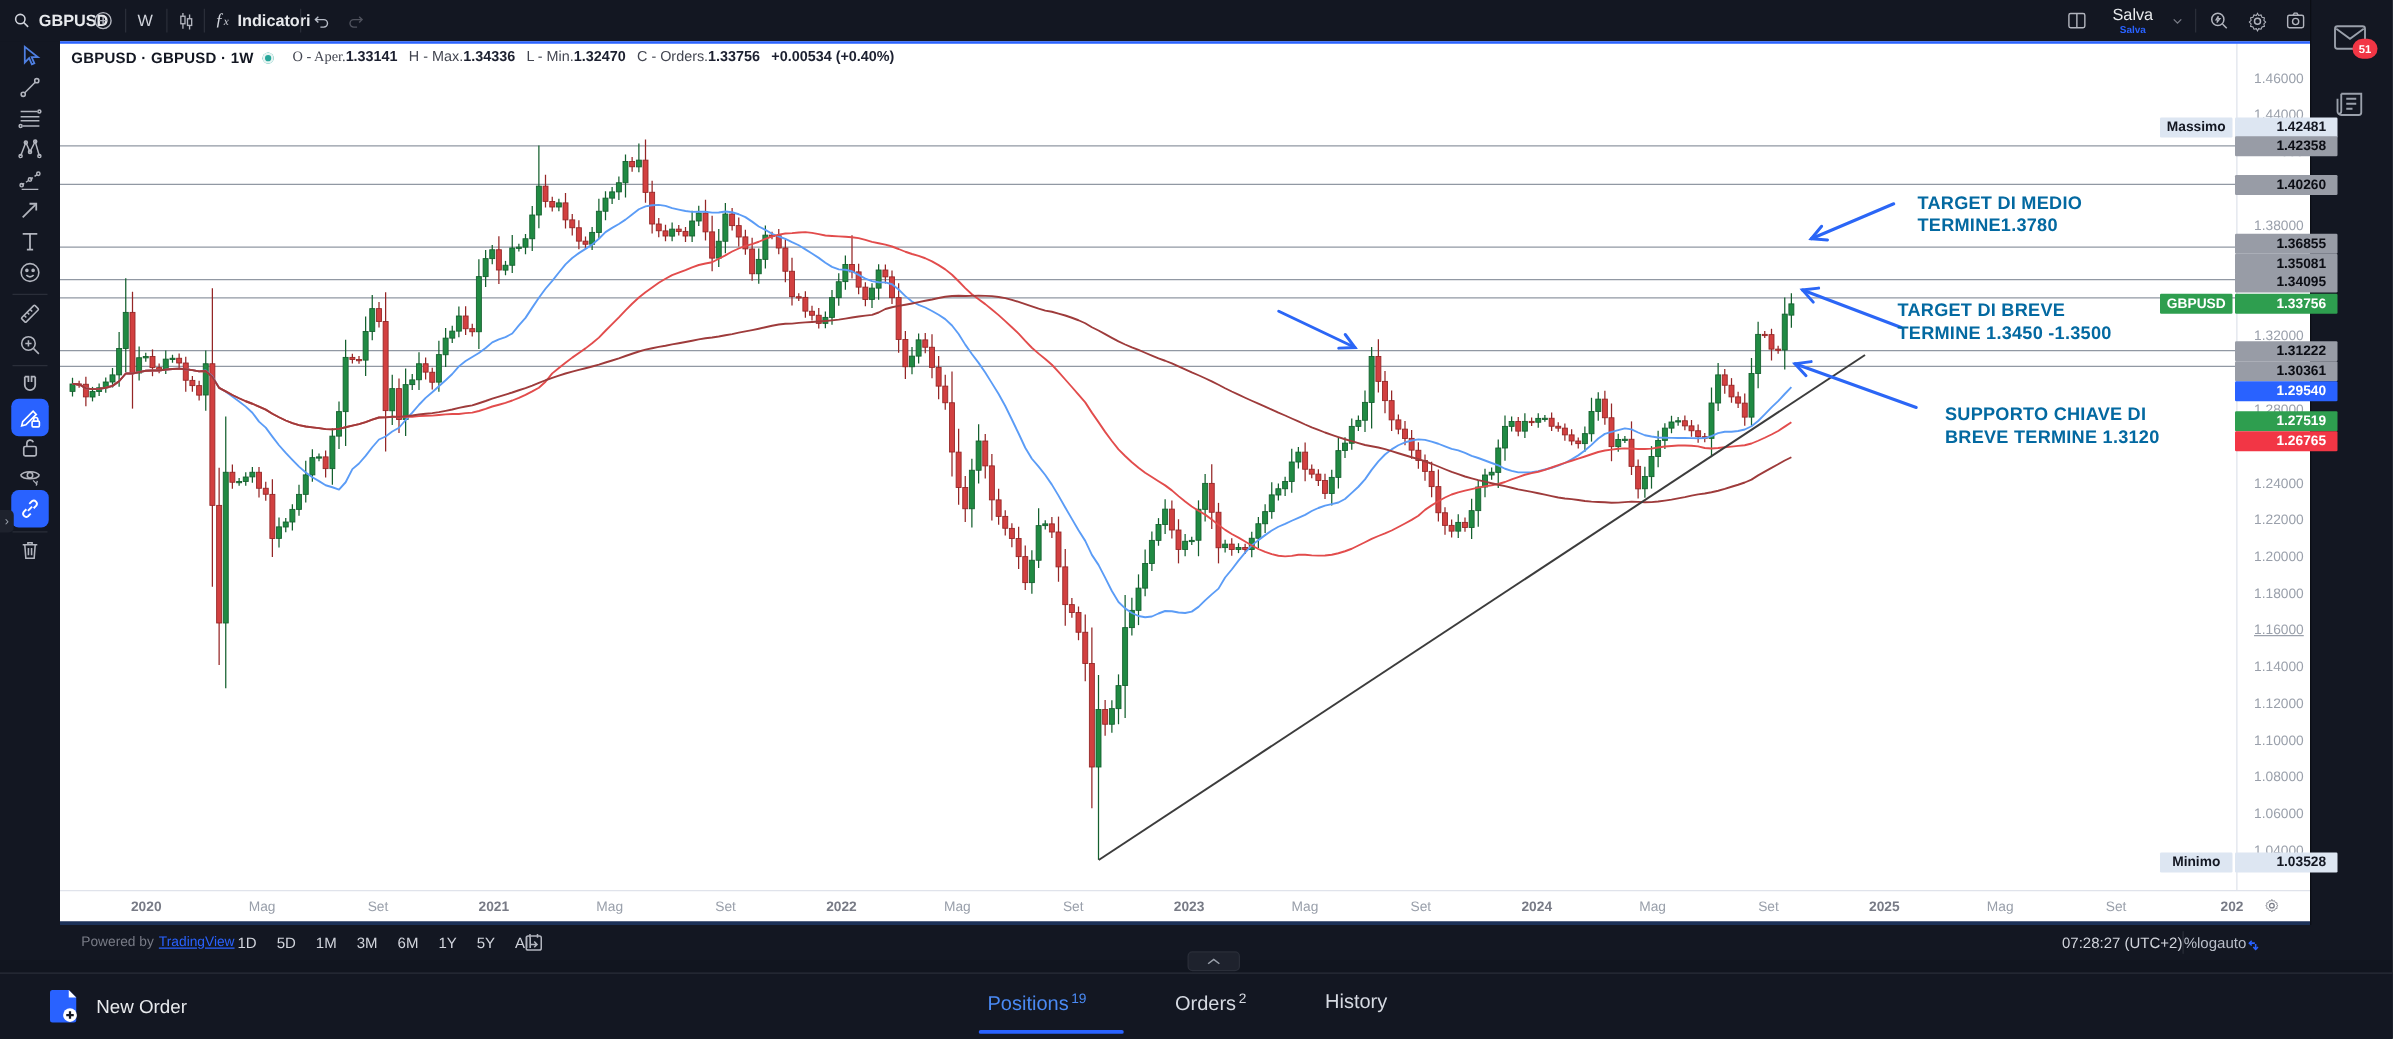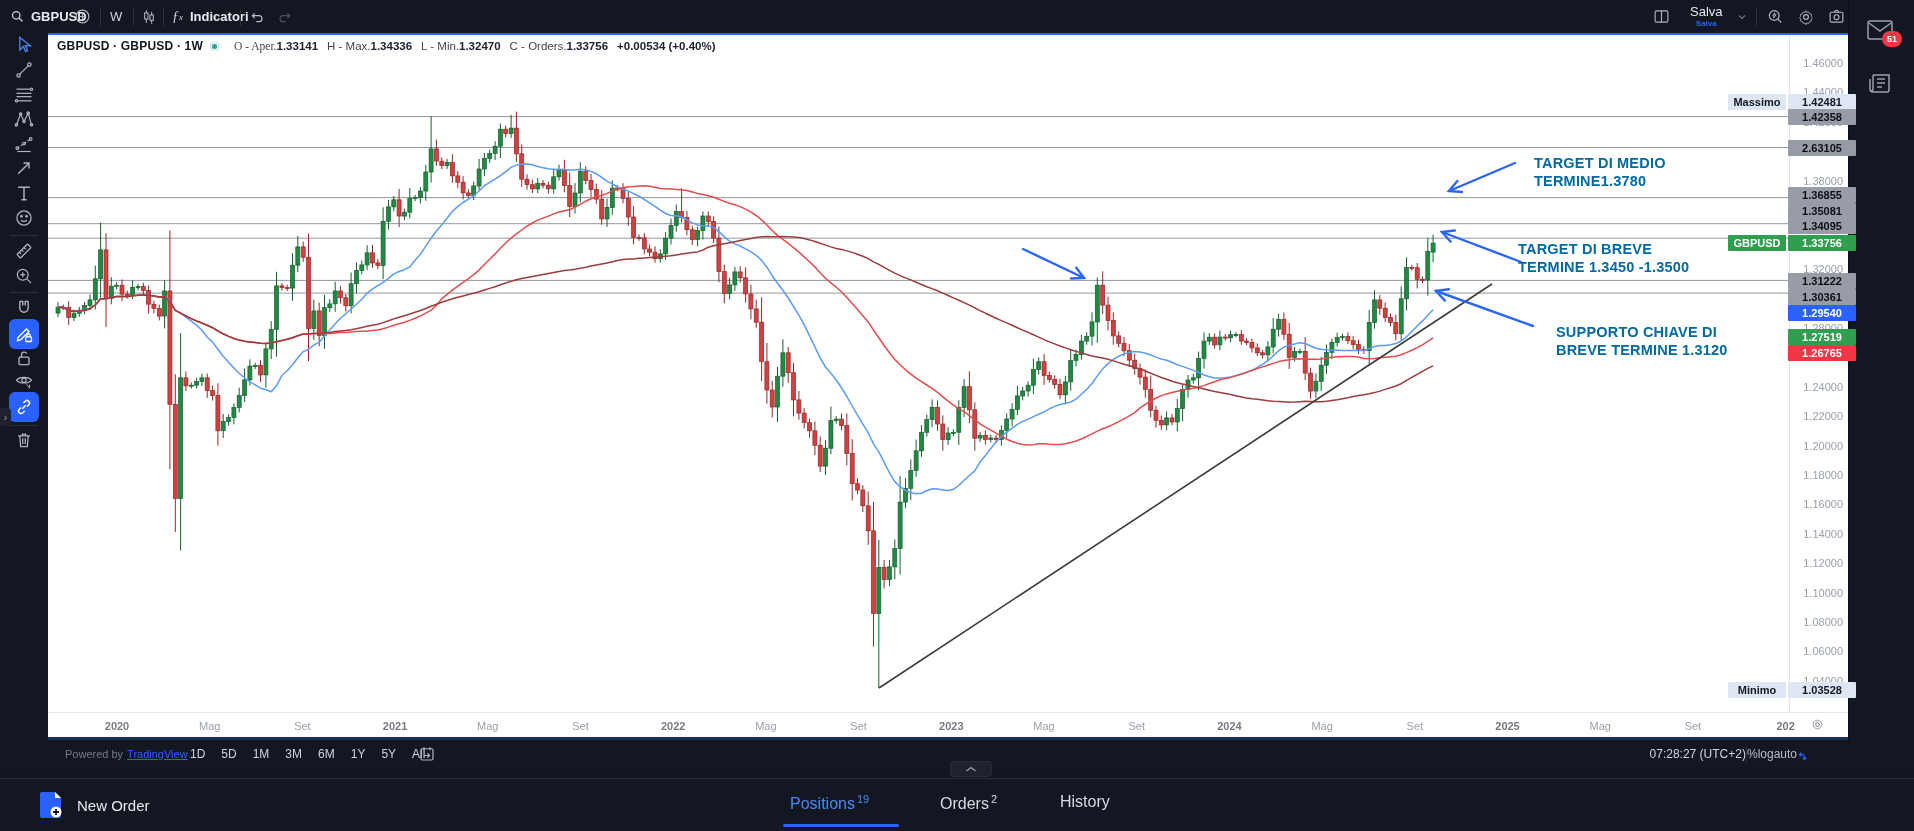--- a/index.html
+++ b/index.html
@@ -22,21 +22,21 @@
   #chart-region{left:48px;top:33px;width:1800px;height:707px;background:#ffffff;}
   #chart-top-line{left:48px;top:33px;width:1800px;height:2px;background:#2962ff;}
   #plot{left:0;top:0;}
   #price-axis-border{left:1741px;top:0;width:1px;height:679px;background:#e0e3eb;}
   #time-axis{left:0;top:679px;width:1800px;height:26px;background:#fff;border-top:1px solid #e0e3eb;}
   .t-label{position:absolute;top:7px;transform:translateX(-50%);font-size:11px;color:#9aa0ab;white-space:nowrap;}
   .t-label.year{color:#787b86;font-weight:bold;}
   #axis-navy{left:0;top:704px;width:1800px;height:3px;background:#1c3158;}
   .y-tick{position:absolute;left:1745px;width:50px;text-align:right;font-size:11px;color:#9aa0ab;height:14px;line-height:14px;}
   .p-label{position:absolute;height:16px;line-height:16px;font-size:11px;font-weight:bold;text-align:center;border-radius:1px;}
-  .p-val{left:1740px;width:68px;}
+  .p-val{left:1740px;width:58px;padding-left:24px;}
   .p-tag{width:58px;left:1680px;}
   #legend{left:9px;top:6px;font-size:12px;color:#131722;display:flex;align-items:center;gap:7px;}
   #legend .t{font-weight:bold;letter-spacing:.2px;}
   #legend .ohlc{font-size:11.5px;color:#1c2030;display:flex;gap:9px;margin-left:8px;}
   .dot{width:9px;height:9px;border-radius:50%;background:#26a69a;box-shadow:0 0 0 2px #e7f4f2 inset;}
   .annot{position:absolute;color:#0369a1;font-size:14.5px;font-weight:bold;line-height:18px;letter-spacing:.2px;white-space:nowrap;}
   
   #bottom-toolbar{left:0;top:740px;width:1848px;height:28px;background:#131722;border-bottom:1px solid #ffffff;color:#d1d4dc;padding-left:36px;}
   #powered{left:65px;top:0;height:28px;display:flex;align-items:center;font-size:11px;color:#787b86;gap:4px;}
   #powered a{color:#2962ff;text-decoration:underline;}
@@ -877,33 +877,33 @@
         <div class="y-tick" style="top: 170.14px;">1.36000</div>
         <div class="y-tick" style="top: 199.56px;">1.34000</div>
         <div class="y-tick" style="top: 228.98px;">1.32000</div>
         <div class="y-tick" style="top: 258.4px;">1.30000</div>
         <div class="y-tick" style="top: 287.82px;">1.28000</div>
         <div class="y-tick" style="top: 317.24px;">1.26000</div>
         <div class="y-tick" style="top: 346.66px;">1.24000</div>
         <div class="y-tick" style="top: 376.08px;">1.22000</div>
         <div class="y-tick" style="top: 405.5px;">1.20000</div>
         <div class="y-tick" style="top: 434.92px;">1.18000</div>
-        <div class="y-tick" style="top: 464.34px;">1.16000</div>
+        <div class="y-tick" style="top: 464.34px; text-decoration: underline;">1.16000</div>
         <div class="y-tick" style="top: 493.76px;">1.14000</div>
         <div class="y-tick" style="top: 523.18px;">1.12000</div>
         <div class="y-tick" style="top: 552.6px;">1.10000</div>
         <div class="y-tick" style="top: 582.02px;">1.08000</div>
         <div class="y-tick" style="top: 611.44px;">1.06000</div>
         <div class="y-tick" style="top: 640.86px;">1.04000</div>
       </div>
     <div id="p-labels">
         <div class="p-label p-tag" style="top: 61px; background: rgb(221, 230, 242); color: rgb(19, 23, 34);">Massimo</div>
         <div class="p-label p-val" style="top: 61px; background: rgb(221, 230, 242); color: rgb(19, 23, 34);">1.42481</div>
         <div class="p-label p-val" style="top: 76px; background: rgb(152, 156, 166); color: rgb(12, 14, 21);">1.42358</div>
-        <div class="p-label p-val" style="top: 107px; background: rgb(152, 156, 166); color: rgb(12, 14, 21);">2.63105</div>
+        <div class="p-label p-val" style="top: 107px; background: rgb(152, 156, 166); color: rgb(12, 14, 21);">1.40260</div>
         <div class="p-label p-val" style="top: 154px; background: rgb(152, 156, 166); color: rgb(12, 14, 21);">1.36855</div>
         <div class="p-label p-val" style="top: 170px; background: rgb(152, 156, 166); color: rgb(12, 14, 21);">1.35081</div>
         <div class="p-label p-val" style="top: 185px; background: rgb(152, 156, 166); color: rgb(12, 14, 21);">1.34095</div>
         <div class="p-label p-tag" style="top: 202px; background: rgb(46, 158, 79); color: rgb(255, 255, 255);">GBPUSD</div>
         <div class="p-label p-val" style="top: 202px; background: rgb(46, 158, 79); color: rgb(255, 255, 255);">1.33756</div>
         <div class="p-label p-val" style="top: 240px; background: rgb(152, 156, 166); color: rgb(12, 14, 21);">1.31222</div>
         <div class="p-label p-val" style="top: 256px; background: rgb(152, 156, 166); color: rgb(12, 14, 21);">1.30361</div>
         <div class="p-label p-val" style="top: 272px; background: rgb(41, 98, 255); color: rgb(255, 255, 255);">1.29540</div>
         <div class="p-label p-val" style="top: 296px; background: rgb(46, 158, 79); color: rgb(255, 255, 255);">1.27519</div>
         <div class="p-label p-val" style="top: 312px; background: rgb(242, 54, 69); color: rgb(255, 255, 255);">1.26765</div>

